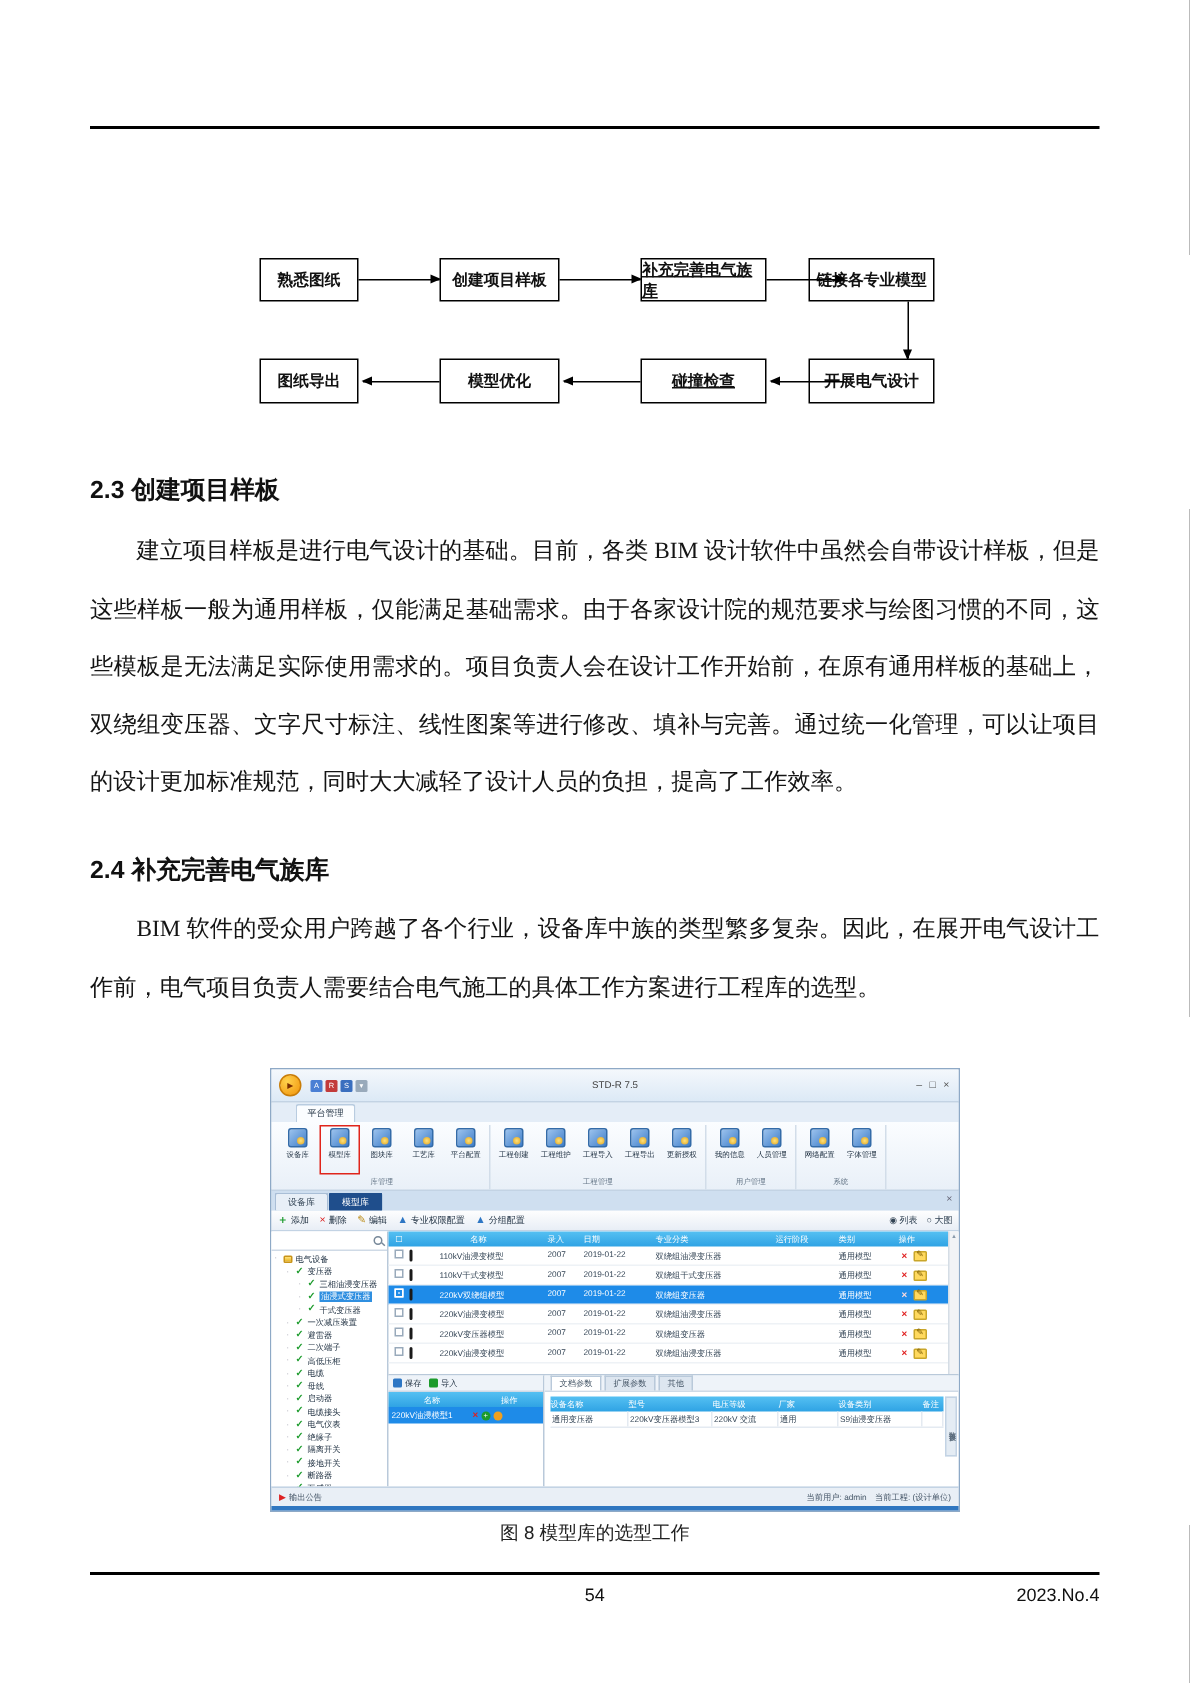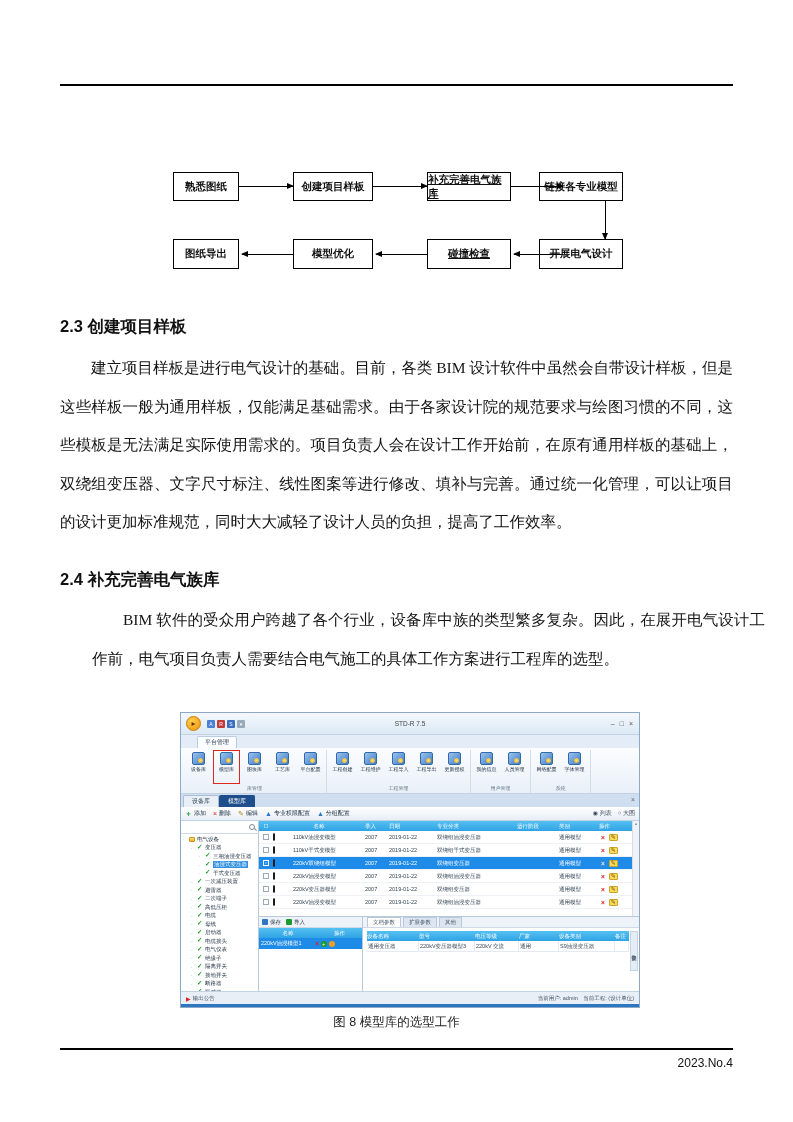--- a/index.html
+++ b/index.html
@@ -10,21 +10,21 @@
     font-family:"Liberation Serif", serif; color:#111;
   }
   
   .hdr-title { position:absolute; top:60px; left:0; width:100%; text-align:center;
     font-family:"Liberation Sans", sans-serif; font-weight:bold; font-size:13.5px; }
   .hdr-rule { position:absolute; top:84px; left:60px; width:673px; border-top:2px solid #000; }
   .para { position:absolute; left:60px; width:673px; font-size:15.5px; text-align:justify; color:#141414; }
   .p0 { top:94px; line-height:30px; }
   .pbody { line-height:38.5px; text-indent:2em; }
   .p23 { top:349px; }
-  .p24 { top:601px;margin-left:32px; }
+  .p24 { top:601px; }
   .h2 { position:absolute; left:60px; font-family:"Liberation Sans", sans-serif; font-weight:bold; font-size:16.5px; }
   .h23 { top:316px; } .h24 { top:569px; }
   .figcap { position:absolute; left:0; width:100%; text-align:center;
     font-family:"Liberation Sans", sans-serif; font-size:12.5px; color:#222; }
   .cap1 { top:289px; } .cap2 { top:1014px; }
   .ftr-rule { position:absolute; top:1048px; left:60px; width:673px; border-top:2.5px solid #000; }
   .ftr-page { position:absolute; top:1056px; left:0; width:100%; text-align:center; font-size:12px; font-family:"Liberation Sans", sans-serif;}
   .ftr-issue { position:absolute; top:1056px; right:60px; font-size:12px; font-family:"Liberation Sans", sans-serif;}
   
   .flow { position:absolute; left:145px; top:165px; width:510px; height:118px; }
@@ -607,15 +607,16 @@
       <span class="st-arrow">▶</span>
       <span>输出公告</span>
       <span class="st-right">当前用户: admin　当前工程: (设计单位)</span>
     </div>
     <div class="appfoot"></div>
   </div>
 
   <div class="figcap cap2">图 8  模型库的选型工作</div>
 
   <div class="ftr-rule"></div>
+  <div class="ftr-page">54</div>
   <div class="ftr-issue">2023.No.4</div>
 
 </div>
 
 </body></html>

